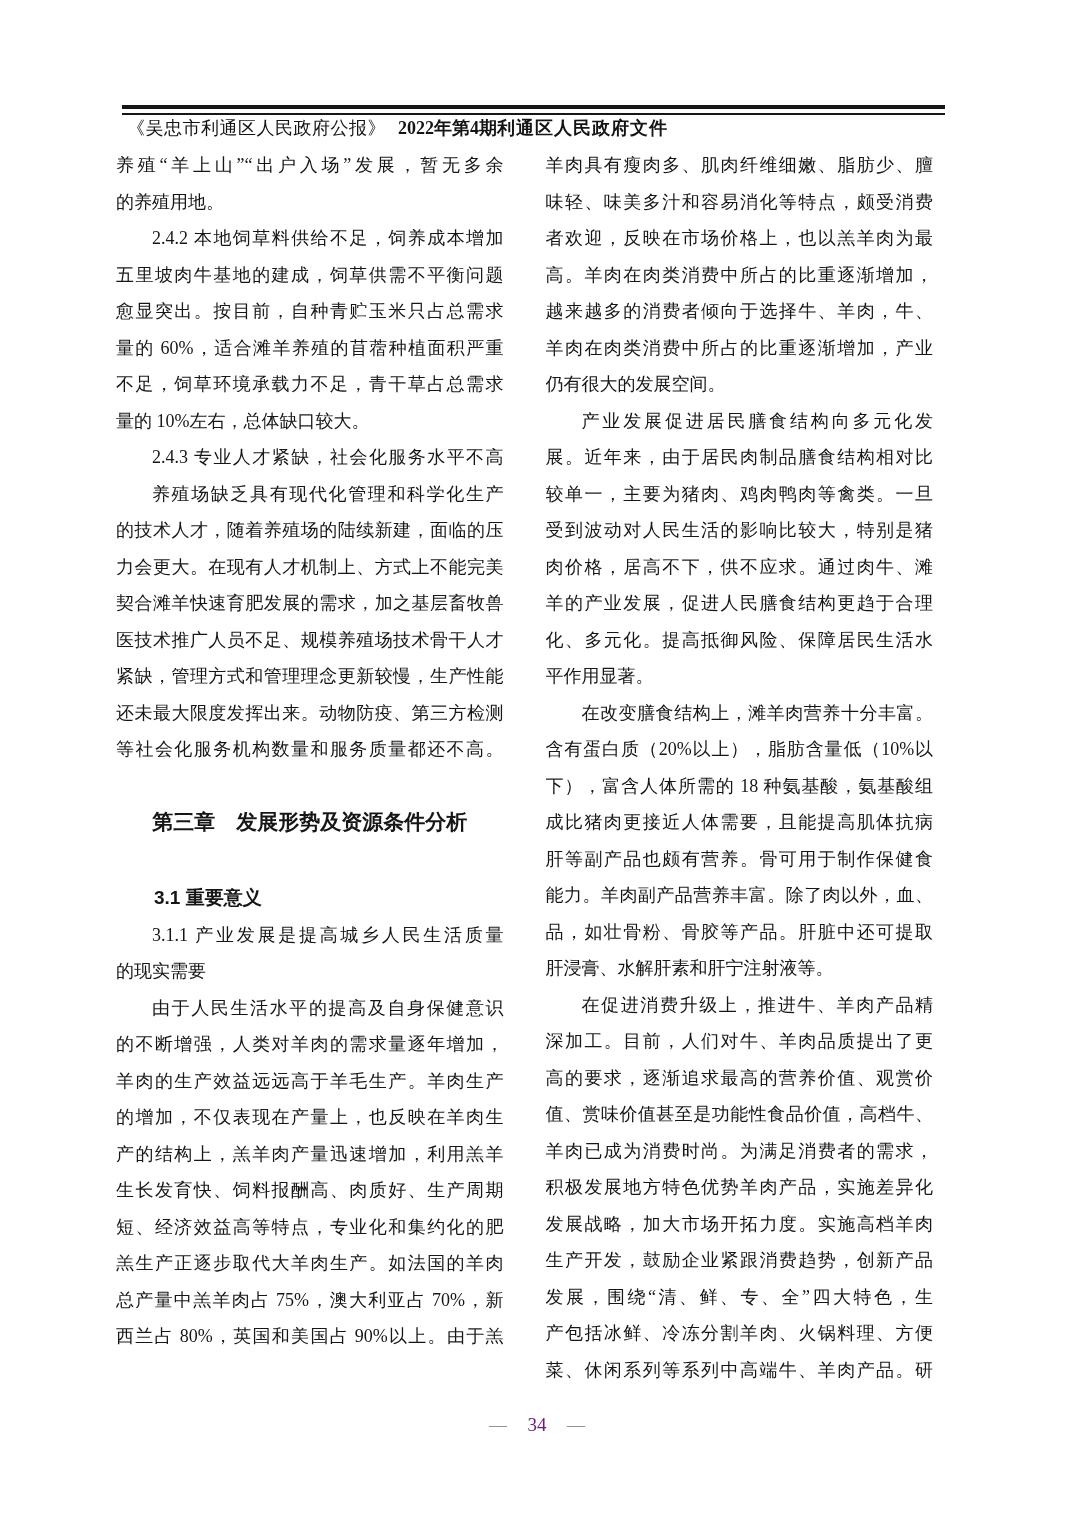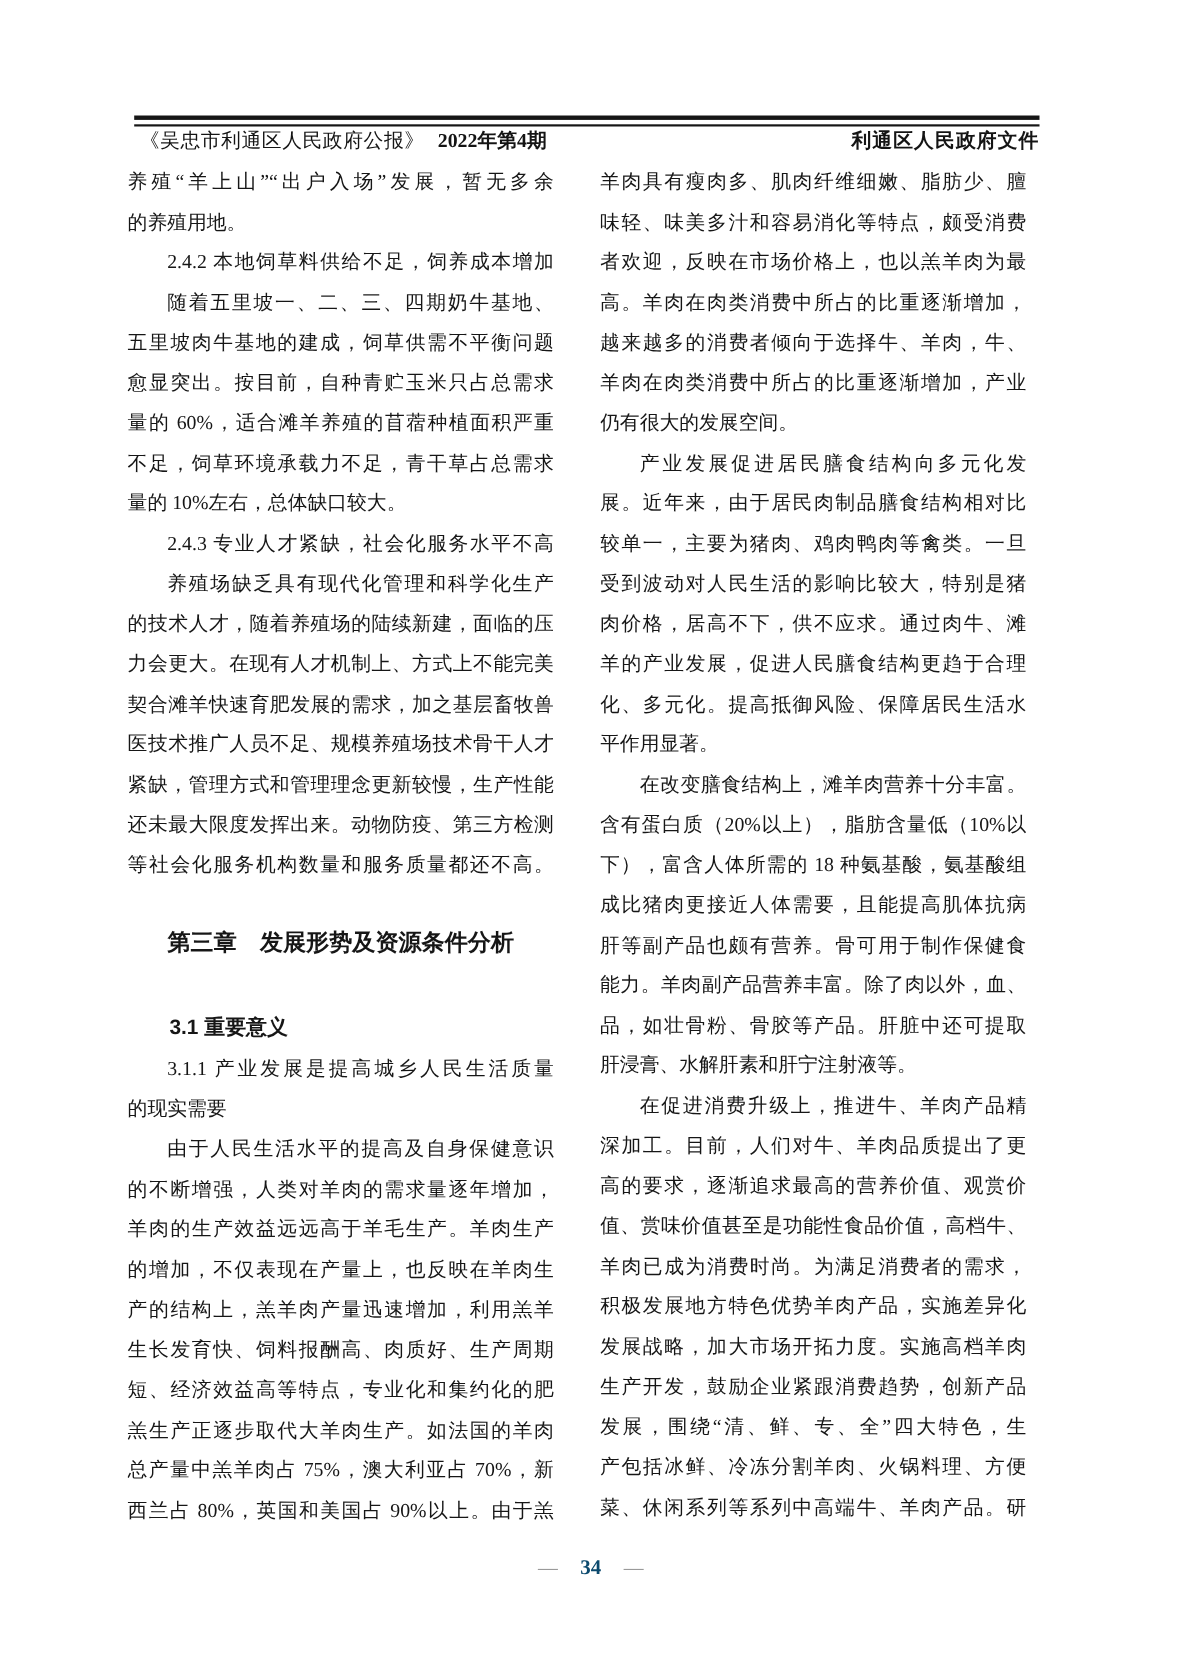--- a/index.html
+++ b/index.html
@@ -13,21 +13,20 @@
     font-family: "Liberation Serif", "DejaVu Serif", serif;
     color: #141414;
     overflow: hidden;
   }
   .header {
     position: absolute;
     top: 79px;
     left: 127px;
     width: 818px;
     display: flex;
-    justify-content: space-between;
     align-items: baseline;
     font-size: 18px;
     line-height: 24px;
     white-space: nowrap;
   }
   .header-left { display: flex; align-items: baseline; gap: 12px; }
   .gazette-title { letter-spacing: 0.5px; }
   .issue-label { font-weight: bold; }
   .category-label {
     font-family: "Liberation Sans", "DejaVu Sans", sans-serif;
@@ -82,21 +81,21 @@
     position: absolute;
     top: 1407px;
     left: 0;
     width: 1074px;
     text-align: center;
     font-size: 18px;
     line-height: 36px;
     white-space: nowrap;
   }
   .footer .dash { color: #8f8f8f; letter-spacing: 0; }
-  .footer .page-num { font-weight: bold; font-size: 19px; margin: 0 16px; color: #0c4a6e; }
+  .footer .page-num { font-weight: normal; font-size: 19px; margin: 0 16px; color: #701a75; }
 </style>
 </head>
 <body>
 
 <div class="page">
 
   <header class="header">
     <div class="header-left">
       <span class="gazette-title">《吴忠市利通区人民政府公报》</span>
       <span class="issue-label">2022年第4期</span>
@@ -108,21 +107,20 @@
 
   <main class="columns">
     <section class="column">
 
         <div class="line fill">养殖“羊上山”“出户入场”发展，暂无多余</div>
 
         <div class="line end">的养殖用地。</div>
 
         <div class="line fill indent">2.4.2 本地饲草料供给不足，饲养成本增加</div>
 
-        <div class="line fill indent">随着五里坡一、二、三、四期奶牛基地、</div>
 
         <div class="line fill">五里坡肉牛基地的建成，饲草供需不平衡问题</div>
 
         <div class="line fill">愈显突出。按目前，自种青贮玉米只占总需求</div>
 
         <div class="line fill">量的 60%，适合滩羊养殖的苜蓿种植面积严重</div>
 
         <div class="line fill">不足，饲草环境承载力不足，青干草占总需求</div>
 
         <div class="line end">量的 10%左右，总体缺口较大。</div>

